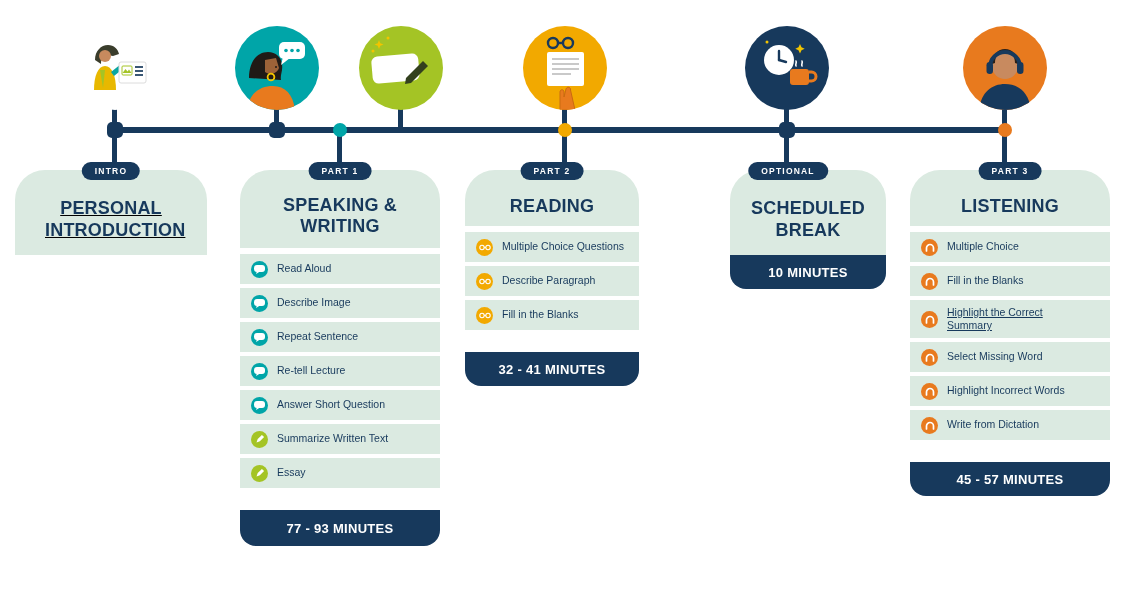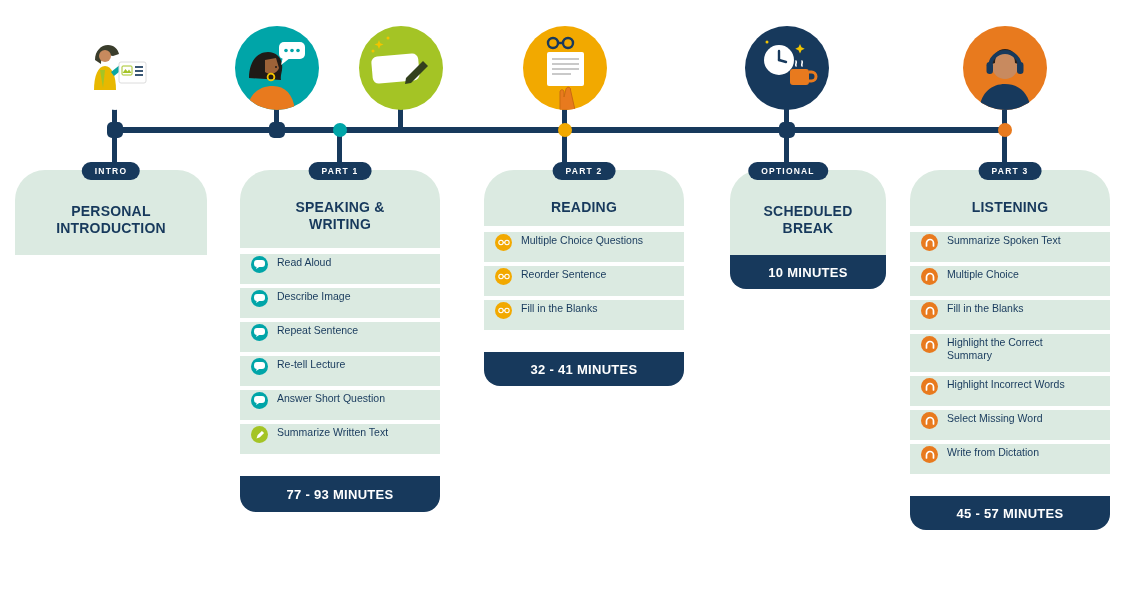--- a/index.html
+++ b/index.html
@@ -28,29 +28,29 @@
     letter-spacing:1.2px; padding:4px 13px; border-radius:9px; white-space:nowrap; z-index:3;
   }
   .header {
     background:#dbeae1; border-radius:30px 30px 0 0;
     display:flex; align-items:center; justify-content:center; text-align:center;
   }
   .h-tall { height:85px; padding-top:14px; }
   .h-mid  { height:78px; padding-top:14px; }
   .h-short{ height:56px; padding-top:18px; }
   .title {
-    font-weight:bold; color:#17395c; font-size:14px; line-height:1.18; letter-spacing:0.2px;
+    font-weight:bold; color:#17395c; font-size:18px; line-height:1.18; letter-spacing:0.2px;
   }
   .title.wrap { max-width:132px; margin:0 auto; }
   .rows { display:flex; flex-direction:column; gap:4px; margin-top:6px; }
   .row {
-    min-height:30px; background:#dbeae1; display:flex; 
+    min-height:30px; background:#dbeae1; display:flex; align-items:center;
     padding:2px 8px 2px 11px; font-size:10.5px; color:#17395c; line-height:1.25;
   }
-  .row.tall { min-height:38px; }
+  .row.tall { min-height:38px;text-decoration:underline; }
   .ricon {
     flex:0 0 17px; width:17px; height:17px; border-radius:50%;
     display:flex; align-items:center; justify-content:center; margin-right:9px;
   }
   .ricon.speaking  { background:#00a5a8; }
   .ricon.writing   { background:#a4c425; }
   .ricon.reading   { background:#f2a900; }
   .ricon.listening { background:#e87a1e; }
   .timebar {
     background:#17395c; color:#fff; font-weight:bold; font-size:13px;
@@ -202,21 +202,21 @@
         <path d="M16 84c2-18 13-26 26-26s24 8 26 26z" fill="#17395c"></path>
         <circle cx="42" cy="40" r="13" fill="#c88a5f"></circle>
         <path d="M29 38c0-9 6-15 13-15s13 6 13 15l-3-1c0-7-4-11-10-11s-10 4-10 11z" fill="#2b2018"></path>
         <path d="M27 41a15 15 0 0 1 30 0" fill="none" stroke="#17395c" stroke-width="4"></path>
         <rect x="23.5" y="36" width="6.5" height="12" rx="3.2" fill="#17395c"></rect>
         <rect x="54" y="36" width="6.5" height="12" rx="3.2" fill="#17395c"></rect>
       </g>
     </svg>
   </div>
 
-  <div class="card card1" style="left:15px; width:192px;">
+  <div class="card card1" style="left:15px; width:192px;text-decoration:underline;">
     <div class="badge">INTRO</div>
     <div class="header h-tall">
       <div class="title wrap">PERSONAL INTRODUCTION</div>
     </div>
   </div>
 
   <div class="card card2" style="left:240px; width:200px;">
     <div class="badge">PART 1</div>
     <div class="header h-mid">
       <div class="title wrap">SPEAKING &amp; WRITING</div>
@@ -268,25 +268,33 @@
         <span>Answer Short Question</span>
       </div>
       <div class="row">
         <span class="ricon writing">
             <svg width="10" height="10" viewBox="0 0 10 10">
               <path d="M1.5 8.5l1.2-3.4 4.2-4.2 2.2 2.2-4.2 4.2z" fill="#fff"></path>
             </svg>
           </span>
         <span>Summarize Written Text</span>
       </div>
+      <div class="row">
+        <span class="ricon writing">
+            <svg width="10" height="10" viewBox="0 0 10 10">
+              <path d="M1.5 8.5l1.2-3.4 4.2-4.2 2.2 2.2-4.2 4.2z" fill="#fff"></path>
+            </svg>
+          </span>
+        <span>Essay</span>
+      </div>
     </div>
     <div class="timebar gap">77 - 93 MINUTES</div>
   </div>
 
-  <div class="card card3" style="left:484px; width:200px;">
+  <div class="card card3" style="left:465px; width:174px;">
     <div class="badge">PART 2</div>
     <div class="header h-short">
       <div class="title">READING</div>
     </div>
     <div class="rows">
       <div class="row">
         <span class="ricon reading">
             <svg width="12" height="7" viewBox="0 0 12 7">
               <circle cx="3" cy="3.5" r="2.2" fill="none" stroke="#fff" stroke-width="1.1"></circle>
               <circle cx="9" cy="3.5" r="2.2" fill="none" stroke="#fff" stroke-width="1.1"></circle>
@@ -296,21 +304,21 @@
         <span>Multiple Choice Questions</span>
       </div>
       <div class="row">
         <span class="ricon reading">
             <svg width="12" height="7" viewBox="0 0 12 7">
               <circle cx="3" cy="3.5" r="2.2" fill="none" stroke="#fff" stroke-width="1.1"></circle>
               <circle cx="9" cy="3.5" r="2.2" fill="none" stroke="#fff" stroke-width="1.1"></circle>
               <path d="M5.2 3.5h1.6" stroke="#fff" stroke-width="1.1"></path>
             </svg>
           </span>
-        <span>Reorder Sentence</span>
+        <span>Describe Paragraph</span>
       </div>
       <div class="row">
         <span class="ricon reading">
             <svg width="12" height="7" viewBox="0 0 12 7">
               <circle cx="3" cy="3.5" r="2.2" fill="none" stroke="#fff" stroke-width="1.1"></circle>
               <circle cx="9" cy="3.5" r="2.2" fill="none" stroke="#fff" stroke-width="1.1"></circle>
               <path d="M5.2 3.5h1.6" stroke="#fff" stroke-width="1.1"></path>
             </svg>
           </span>
         <span>Fill in the Blanks</span>
@@ -332,28 +340,20 @@
     <div class="header h-short">
       <div class="title">LISTENING</div>
     </div>
     <div class="rows">
       <div class="row">
         <span class="ricon listening">
             <svg width="10" height="9" viewBox="0 0 10 9">
               <path d="M1.5 8V5a3.5 3.5 0 0 1 7 0v3" fill="none" stroke="#fff" stroke-width="1.7" stroke-linecap="round"></path>
             </svg>
           </span>
-        <span>Summarize Spoken Text</span>
-      </div>
-      <div class="row">
-        <span class="ricon listening">
-            <svg width="10" height="9" viewBox="0 0 10 9">
-              <path d="M1.5 8V5a3.5 3.5 0 0 1 7 0v3" fill="none" stroke="#fff" stroke-width="1.7" stroke-linecap="round"></path>
-            </svg>
-          </span>
         <span>Multiple Choice</span>
       </div>
       <div class="row">
         <span class="ricon listening">
             <svg width="10" height="9" viewBox="0 0 10 9">
               <path d="M1.5 8V5a3.5 3.5 0 0 1 7 0v3" fill="none" stroke="#fff" stroke-width="1.7" stroke-linecap="round"></path>
             </svg>
           </span>
         <span>Fill in the Blanks</span>
       </div>
@@ -364,35 +364,35 @@
             </svg>
           </span>
         <span style="max-width:108px">Highlight the Correct Summary</span>
       </div>
       <div class="row">
         <span class="ricon listening">
             <svg width="10" height="9" viewBox="0 0 10 9">
               <path d="M1.5 8V5a3.5 3.5 0 0 1 7 0v3" fill="none" stroke="#fff" stroke-width="1.7" stroke-linecap="round"></path>
             </svg>
           </span>
+        <span>Select Missing Word</span>
+      </div>
+      <div class="row">
+        <span class="ricon listening">
+            <svg width="10" height="9" viewBox="0 0 10 9">
+              <path d="M1.5 8V5a3.5 3.5 0 0 1 7 0v3" fill="none" stroke="#fff" stroke-width="1.7" stroke-linecap="round"></path>
+            </svg>
+          </span>
         <span>Highlight Incorrect Words</span>
       </div>
       <div class="row">
         <span class="ricon listening">
             <svg width="10" height="9" viewBox="0 0 10 9">
               <path d="M1.5 8V5a3.5 3.5 0 0 1 7 0v3" fill="none" stroke="#fff" stroke-width="1.7" stroke-linecap="round"></path>
             </svg>
           </span>
-        <span>Select Missing Word</span>
-      </div>
-      <div class="row">
-        <span class="ricon listening">
-            <svg width="10" height="9" viewBox="0 0 10 9">
-              <path d="M1.5 8V5a3.5 3.5 0 0 1 7 0v3" fill="none" stroke="#fff" stroke-width="1.7" stroke-linecap="round"></path>
-            </svg>
-          </span>
         <span>Write from Dictation</span>
       </div>
     </div>
     <div class="timebar gap">45 - 57 MINUTES</div>
   </div>
 
 </div>
 
 </body></html>

